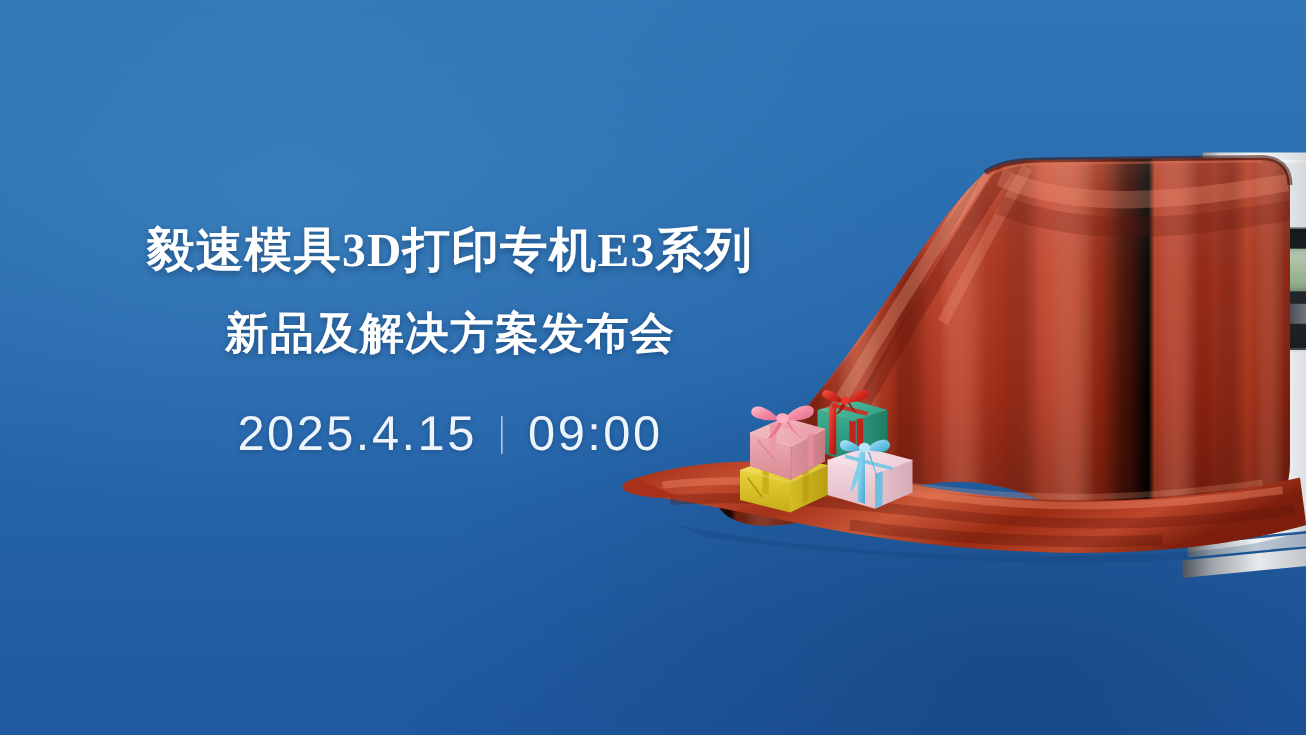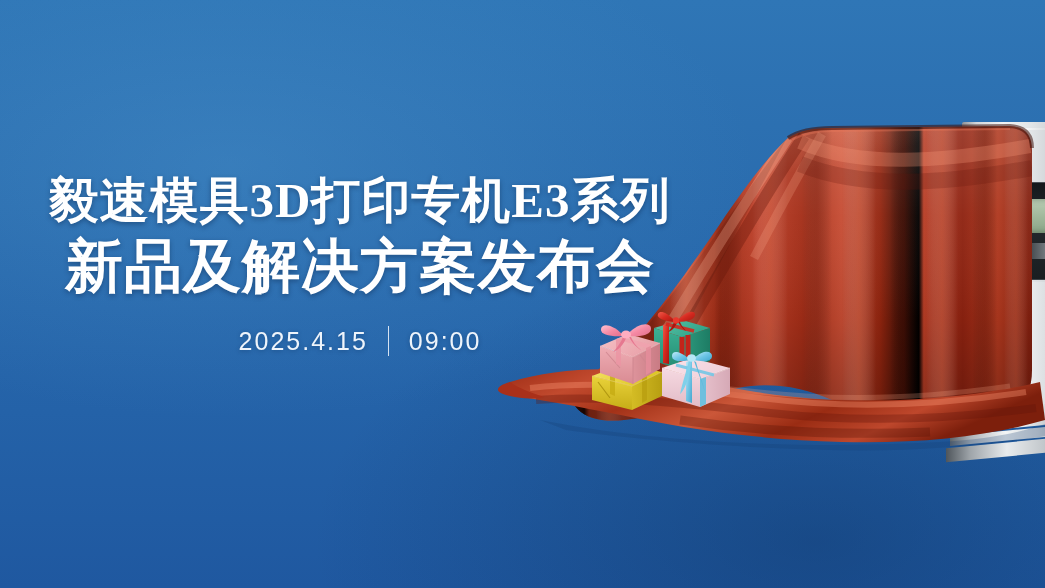--- a/index.html
+++ b/index.html
@@ -41,27 +41,27 @@
   .title-line {
     color: #ffffff;
     font-family: "Liberation Serif", "DejaVu Serif", serif;
     font-weight: bold;
     font-size: 47px;
     line-height: 66px;
     letter-spacing: 1px;
     white-space: nowrap;
     text-shadow: 0 2px 5px rgba(10,38,76,0.45);
   }
-  .title-line.l1 { font-size: 49px; }
-  .title-line.l2 { font-size: 58px; }
+  .title-line.l1 { font-size: 38px; }
+  .title-line.l2 { font-size: 35px; }
 
   .datetime {
     margin-top: 26px;
     color: #eef4fb;
-    font-size: 25px;
+    font-size: 39px;
     letter-spacing: 2px;
     font-weight: 300;
     display: flex;
     align-items: center;
     justify-content: center;
     gap: 20px;
     text-shadow: 0 1px 4px rgba(10,38,76,0.35);
   }
   .dt-sep {
     display: inline-block;

